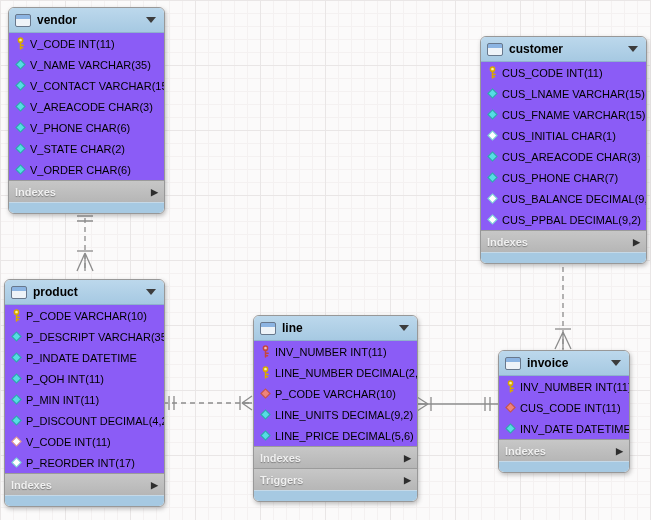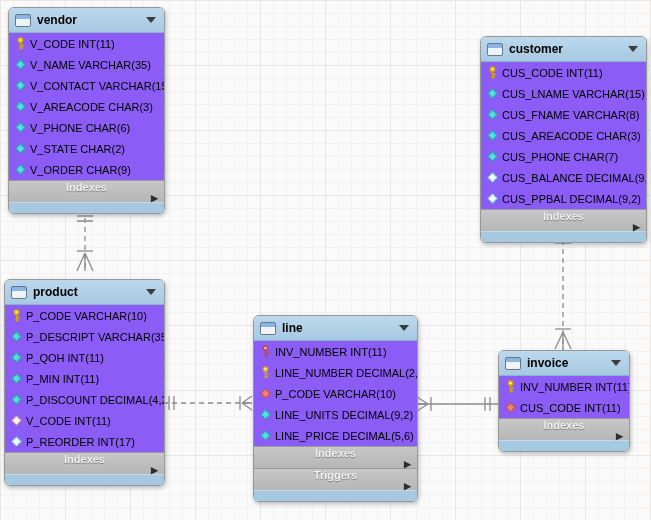--- a/index.html
+++ b/index.html
@@ -49,21 +49,21 @@
 
   .rows{background:#8b5cf6;}
   .row{display:flex; align-items:center; height:21px; padding-left:5px; gap:4px;
        font-size:11px; color:var(--row-text,#000); white-space:nowrap;}
   .cicon{display:inline-flex; width:12px; flex:0 0 12px; justify-content:center; align-items:center;}
 
   .footer-bar{
     display:flex; align-items:center; height:21px; padding:0 6px;
     background:linear-gradient(var(--section-gray-light,#c7c7c7), var(--section-gray,#b6b6b6));
     border-top:1px solid #9b9b9b;
-    font-size:11px; font-weight:bold; color:#f0f0f0; text-shadow:0 1px 1px #7d7d7d;flex-direction:column;
+    font-size:11px; font-weight:bold; color:#f0f0f0; text-shadow:0 1px 1px #7d7d7d;
   }
   .farrow{margin-left:auto; font-size:9px; color:#2e2e2e; text-shadow:none;}
 
   .bbar{height:10px; background:var(--header-blue,#a6c9e2); border-top:1px solid #c5d9e8;}
 </style>
 </head>
 <body>
 
 <div class="canvas" style="--canvas-bg: #fbfafa; --header-blue: #a6c9e2; --header-blue-light: #bcd8ec; --section-gray: #b6b6b6; --section-gray-light: #c7c7c7; --connector: #8c8c8c; --row-text: #000000;">
 
@@ -149,21 +149,21 @@
             </svg>
           </span>
           <span>V_STATE CHAR(2)</span>
         </div>
         <div class="row">
           <span class="cicon">
             <svg width="11" height="11" viewBox="0 0 11 11">
               <rect x="2.3" y="2.3" width="6.4" height="6.4" fill="#55dde4" stroke="#2fa8ae" stroke-width="1.2" transform="rotate(45 5.5 5.5)"></rect>
             </svg>
           </span>
-          <span>V_ORDER CHAR(9)</span>
+          <span>V_ORDER CHAR(6)</span>
         </div>
       </div>
     <div class="footers">
         <div class="footer-bar">
           <span>Indexes</span>
           <span class="farrow">▶</span>
         </div>
       </div>
     <div class="bbar"></div>
   </div>
@@ -191,21 +191,29 @@
             </svg>
           </span>
           <span>CUS_LNAME VARCHAR(15)</span>
         </div>
         <div class="row">
           <span class="cicon">
             <svg width="11" height="11" viewBox="0 0 11 11">
               <rect x="2.3" y="2.3" width="6.4" height="6.4" fill="#55dde4" stroke="#2fa8ae" stroke-width="1.2" transform="rotate(45 5.5 5.5)"></rect>
             </svg>
           </span>
-          <span>CUS_FNAME VARCHAR(8)</span>
+          <span>CUS_FNAME VARCHAR(15)</span>
+        </div>
+        <div class="row">
+          <span class="cicon">
+            <svg width="11" height="11" viewBox="0 0 11 11">
+              <rect x="2.3" y="2.3" width="6.4" height="6.4" fill="#ffffff" stroke="#7fd4d8" stroke-width="1.2" transform="rotate(45 5.5 5.5)"></rect>
+            </svg>
+          </span>
+          <span>CUS_INITIAL CHAR(1)</span>
         </div>
         <div class="row">
           <span class="cicon">
             <svg width="11" height="11" viewBox="0 0 11 11">
               <rect x="2.3" y="2.3" width="6.4" height="6.4" fill="#55dde4" stroke="#2fa8ae" stroke-width="1.2" transform="rotate(45 5.5 5.5)"></rect>
             </svg>
           </span>
           <span>CUS_AREACODE CHAR(3)</span>
         </div>
         <div class="row">
@@ -265,20 +273,28 @@
             </svg>
           </span>
           <span>P_DESCRIPT VARCHAR(35)</span>
         </div>
         <div class="row">
           <span class="cicon">
             <svg width="11" height="11" viewBox="0 0 11 11">
               <rect x="2.3" y="2.3" width="6.4" height="6.4" fill="#55dde4" stroke="#2fa8ae" stroke-width="1.2" transform="rotate(45 5.5 5.5)"></rect>
             </svg>
           </span>
+          <span>P_INDATE DATETIME</span>
+        </div>
+        <div class="row">
+          <span class="cicon">
+            <svg width="11" height="11" viewBox="0 0 11 11">
+              <rect x="2.3" y="2.3" width="6.4" height="6.4" fill="#55dde4" stroke="#2fa8ae" stroke-width="1.2" transform="rotate(45 5.5 5.5)"></rect>
+            </svg>
+          </span>
           <span>P_QOH INT(11)</span>
         </div>
         <div class="row">
           <span class="cicon">
             <svg width="11" height="11" viewBox="0 0 11 11">
               <rect x="2.3" y="2.3" width="6.4" height="6.4" fill="#55dde4" stroke="#2fa8ae" stroke-width="1.2" transform="rotate(45 5.5 5.5)"></rect>
             </svg>
           </span>
           <span>P_MIN INT(11)</span>
         </div>
@@ -396,20 +412,28 @@
           <span>INV_NUMBER INT(11)</span>
         </div>
         <div class="row">
           <span class="cicon">
             <svg width="11" height="11" viewBox="0 0 11 11">
               <rect x="2.3" y="2.3" width="6.4" height="6.4" fill="#ef837b" stroke="#c4554c" stroke-width="1.2" transform="rotate(45 5.5 5.5)"></rect>
             </svg>
           </span>
           <span>CUS_CODE INT(11)</span>
         </div>
+        <div class="row">
+          <span class="cicon">
+            <svg width="11" height="11" viewBox="0 0 11 11">
+              <rect x="2.3" y="2.3" width="6.4" height="6.4" fill="#55dde4" stroke="#2fa8ae" stroke-width="1.2" transform="rotate(45 5.5 5.5)"></rect>
+            </svg>
+          </span>
+          <span>INV_DATE DATETIME</span>
+        </div>
       </div>
     <div class="footers">
         <div class="footer-bar">
           <span>Indexes</span>
           <span class="farrow">▶</span>
         </div>
       </div>
     <div class="bbar"></div>
   </div>
 

